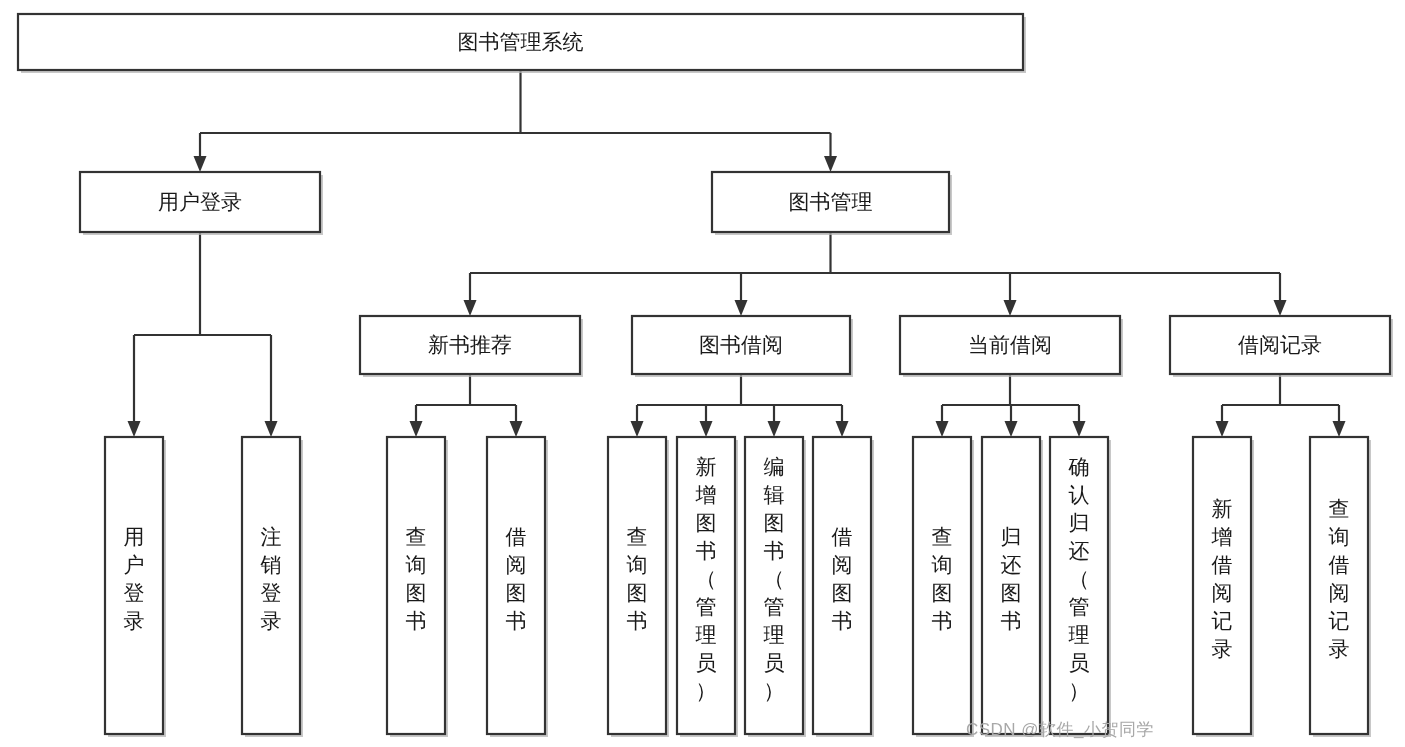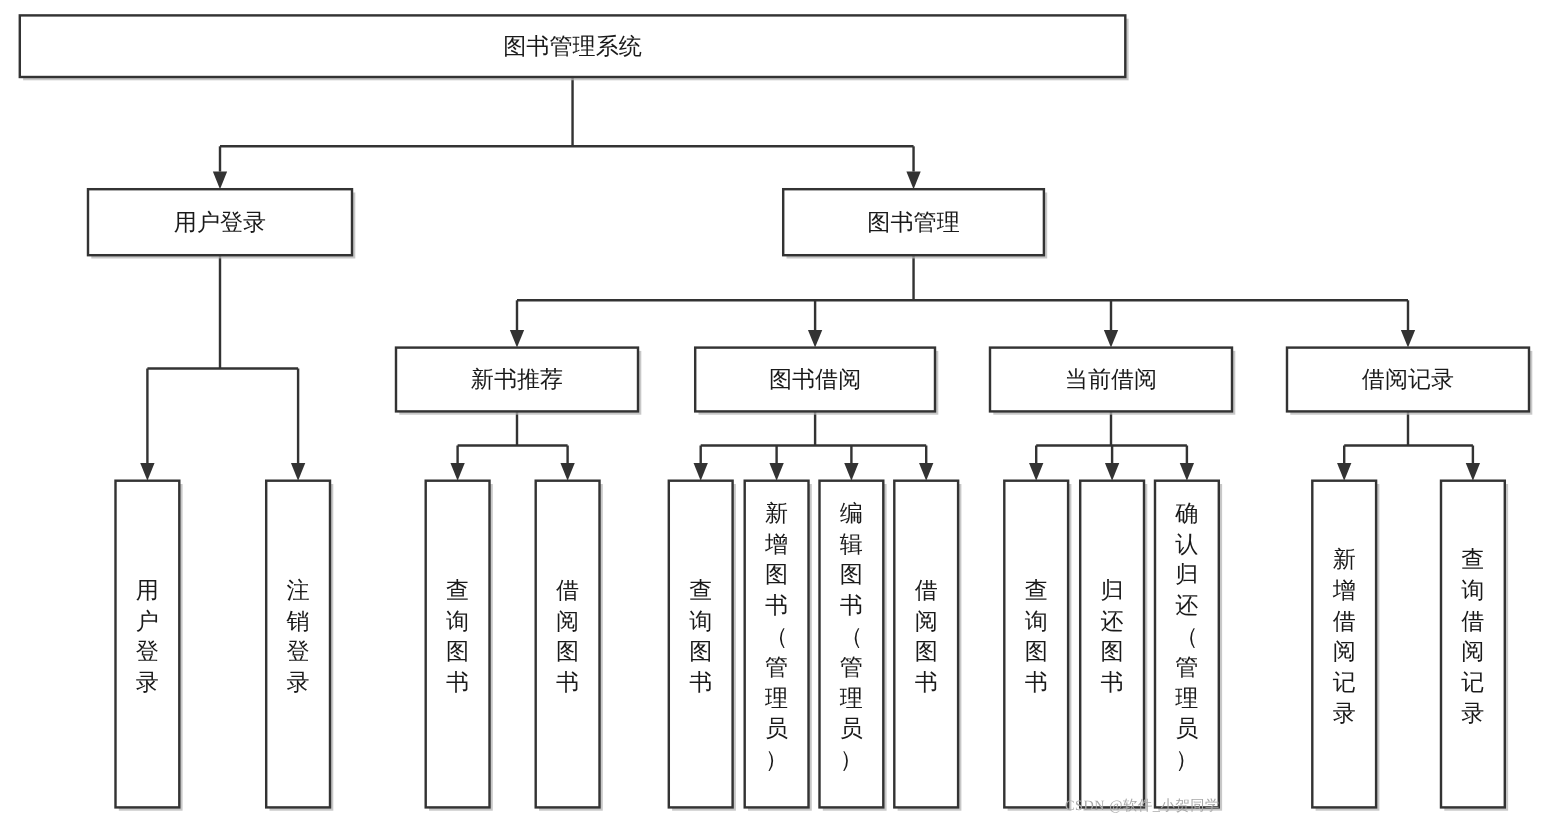--- a/index.html
+++ b/index.html
@@ -12,20 +12,21 @@
     width: 1405px;
     height: 747px;
     overflow: hidden;
     font-family: "Liberation Sans", "DejaVu Sans", sans-serif;
   }
   #diagram-root {
     position: relative;
     width: 1129px;
     height: 747px;
     background: #ffffff;
+    padding-left: 25px;
   }
   svg.flow-canvas {
     position: absolute;
     top: 0;
     left: 0;
     width: 1405px;
     height: 747px;
     display: block;
   }
   .node-box {
@@ -55,24 +56,24 @@
     dominant-baseline: middle;
   }
   .node-label-v {
     font-family: "DejaVu Sans", "Liberation Sans", sans-serif;
     font-size: 21px;
     fill: #1a1a1a;
     text-anchor: middle;
   }
   .watermark-text {
     position: absolute;
-    right: 20px;
+    right: 0;
     bottom: 6px;
-    font-family: Liberation Serif, serif;
-    font-size: 13px;
+    font-family: Liberation Sans, sans-serif;
+    font-size: 17px;
     color: #a8a8a8;
     white-space: nowrap;
     letter-spacing: 0.5px;
     user-select: none;
   }
 </style>
 </head>
 <body>
 
 <div id="diagram-root">

